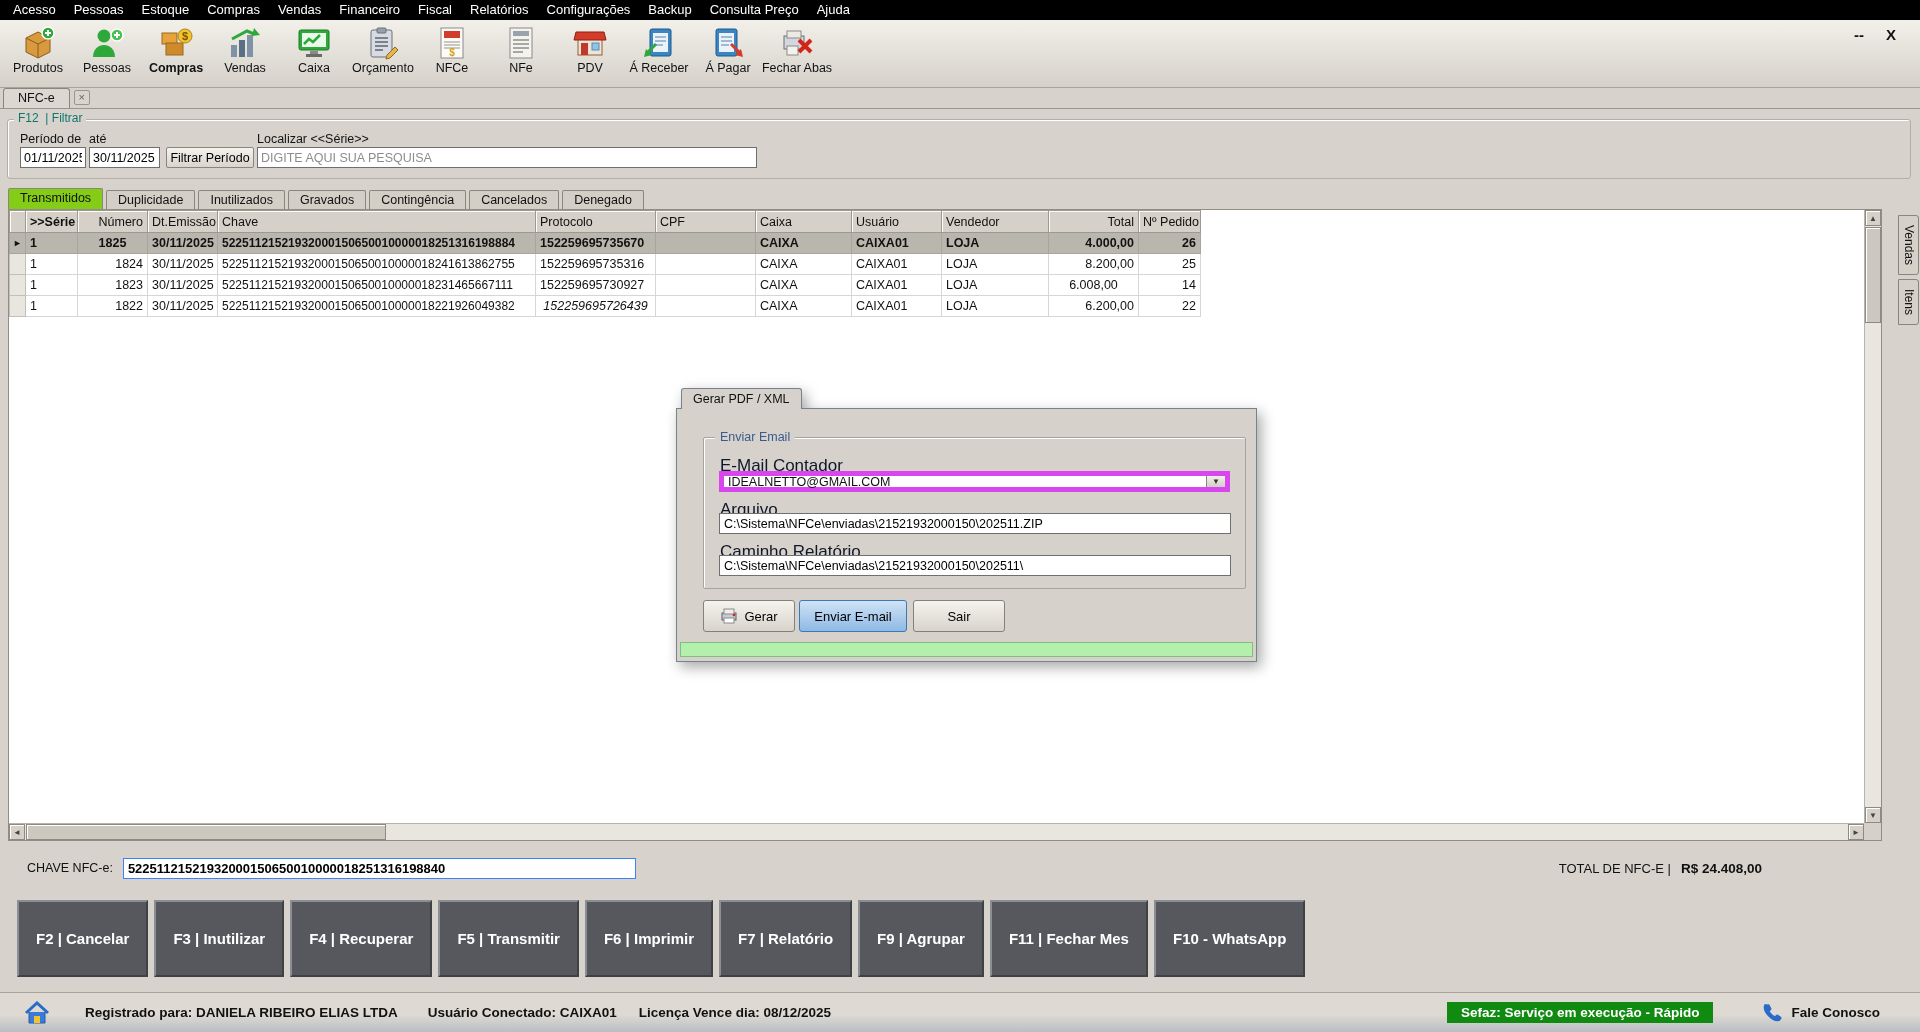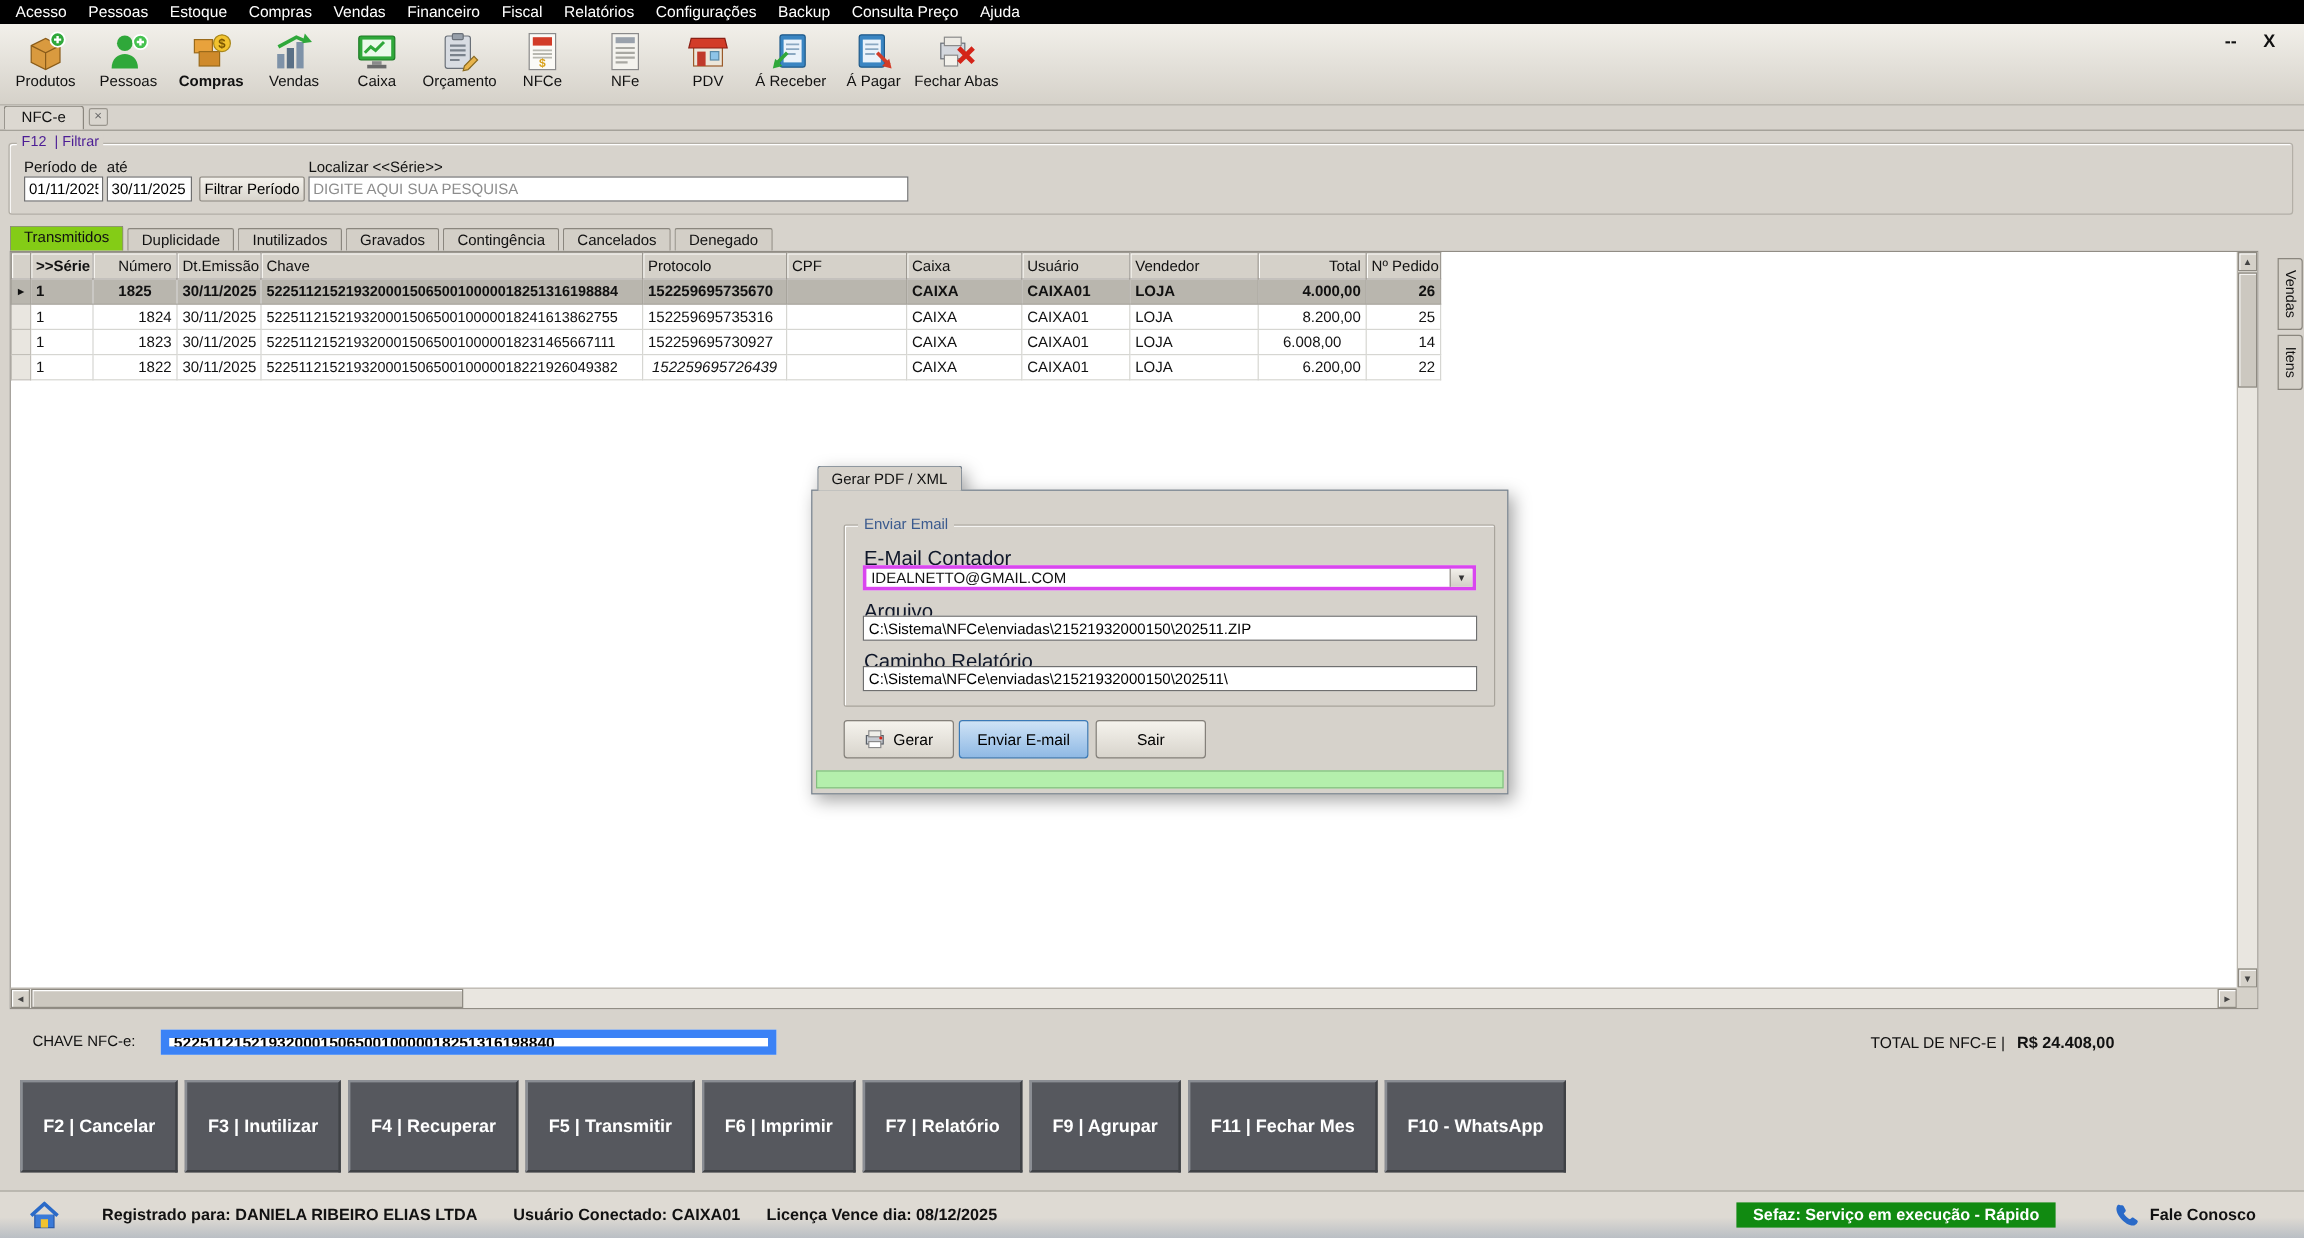--- a/index.html
+++ b/index.html
@@ -23,21 +23,21 @@
   .tool-label { font-size:12.5px; white-space:nowrap; }
   .tool-btn.bold .tool-label { font-weight:bold; }
 
   
   .tabstrip { position:absolute; top:88px; left:0; right:0; height:21px; display:flex; align-items:flex-end; padding-left:3px; border-bottom:1px solid #9a968e; background:#d7d3cc; }
   .doc-tab { background:#dcd8d1; border:1px solid #8a867e; border-bottom:none; border-radius:3px 3px 0 0; padding:2px 14px 3px; font-size:12.5px; }
   .doc-tab-close { width:16px; height:15px; margin:0 0 3px 4px; border:1px solid #9a968e; background:#d9d5ce; color:#666; font-size:11px; line-height:12px; text-align:center; border-radius:2px; }
 
   
   .filter-group { position:absolute; top:119px; left:7px; right:9px; height:60px; border:1px solid #b3afa7; border-radius:3px; box-shadow:inset 1px 1px 0 #fff; }
-  .group-legend { position:absolute; top:-9px; left:6px; background:#d7d3cc; padding:0 4px; font-size:12px; color:#4c1d95; white-space:pre; }
+  .group-legend { position:absolute; top:-9px; left:6px; background:#d7d3cc; padding:0 4px; font-size:12px; color:#0f766e; white-space:pre; }
   .flabel { position:absolute; top:12px; font-size:12.5px; white-space:nowrap; }
   .finput { position:absolute; top:27px; height:21px; border:1px solid #6f6f6f; background:#fff; font-size:12.5px; padding:0 3px; }
   .finput::placeholder { color:#8d8d8d; }
   .fbtn { position:absolute; top:27px; height:21px; background:linear-gradient(#f4f2ec,#d9d5cd); border:1px solid #8a867e; border-radius:2px; font-size:12.5px; }
 
   
   .status-tabs { position:absolute; top:188px; left:8px; height:21px; display:flex; align-items:flex-end; }
   .status-tab { padding:2px 11px 3px; margin-right:3px; background:#d3cfc7; border:1px solid #8a867e; border-bottom:none; border-radius:2px 2px 0 0; font-size:12.5px; height:19px; white-space:nowrap; }
   .status-tab.active { background:#84cc16; height:21px; }
 
@@ -58,21 +58,21 @@
   .scroll-thumb { position:absolute; background:#ccc8c0; border:1px solid #8e8a82; box-shadow:inset 1px 1px 0 #fff; }
   .scroll-corner { position:absolute; right:0; bottom:0; width:17px; height:17px; background:#d5d1c9; }
 
   
   .side-tabs { position:absolute; top:215px; right:1px; width:21px; display:flex; flex-direction:column; gap:4px; }
   .side-tab { writing-mode:vertical-rl; padding:9px 2px; background:#d5d1c9; border:1px solid #8a867e; border-radius:0 3px 3px 0; font-size:12px; text-align:center; }
 
   
   .chave-bar { position:absolute; top:856px; left:0; right:0; height:24px; display:flex; align-items:center; }
   .chave-label { margin-left:27px; font-size:12.5px; }
-  .chave-input { margin-left:21px; width:513px; height:21px; border:7px solid #3b82f6; background:#fff; font-weight:bold; font-size:13px; padding:0 4px; }
+  .chave-input { margin-left:10px; width:513px; height:21px; border:1px solid #3b82f6; background:#fff; font-weight:bold; font-size:13px; padding:0 4px; }
   .total-group { margin-left:auto; margin-right:158px; font-size:13px; display:flex; gap:10px; align-items:center; }
   .total-group b { font-size:13.5px; }
 
   
   .fkeys { position:absolute; top:900px; left:17px; display:flex; gap:6px; }
   .fkey { height:77px; padding:0 17px; background:#56585e; color:#fff; font-weight:bold; font-size:15px; display:flex; align-items:center; border:2px solid; border-color:#8b8e94 #3f4145 #3f4145 #8b8e94; white-space:nowrap; }
 
   
   .statusbar { position:absolute; bottom:0; left:0; right:0; height:40px; background:linear-gradient(#dedad3 55%,#b9bec4); display:flex; align-items:center; font-weight:bold; font-size:13.5px; padding:0 40px 0 24px; border-top:1px solid #a8a49c; }
   .home-icon { width:26px; height:24px; }
@@ -84,21 +84,21 @@
   .phone-icon { width:22px; height:22px; }
 
   
   .modal { position:absolute; left:676px; top:388px; width:581px; height:274px; z-index:20; filter:drop-shadow(4px 5px 7px rgba(0,0,0,.35)); }
   .modal-tab { position:absolute; left:5px; top:0; height:21px; padding:0 11px; background:#d6d2cb; border:1px solid #76828f; border-bottom:none; border-radius:3px 3px 0 0; font-size:12.5px; line-height:20px; z-index:2; }
   .modal-panel { position:absolute; left:0; top:20px; right:0; bottom:0; background:#d6d2cb; border:1px solid #76828f; }
   .dlg-group { position:absolute; left:26px; top:28px; width:543px; height:152px; border:1px solid #a8a49c; border-radius:2px; box-shadow:inset 1px 1px 0 #fff; }
   .dlg-group-label { position:absolute; left:38px; top:21px; background:#d6d2cb; padding:0 5px; font-size:12.5px; color:#3a5a8e; z-index:2; }
   .dlg-label { position:absolute; font-size:17px; color:#0f172a; }
   .dlg-input { position:absolute; height:21px; border:1px solid #6f6f6f; background:#fff; font-size:12.5px; padding:0 4px; }
-  .combo { position:absolute; height:21px; border:3px solid #d946ef; background:#fff; display:flex; align-items:center; }
+  .combo { position:absolute; height:21px; border:5px solid #d946ef; background:#fff; display:flex; align-items:center; }
   .combo-value { flex:1; padding:0 4px; font-size:12.5px; white-space:nowrap; overflow:hidden; }
   .combo-btn { width:19px; height:100%; background:linear-gradient(#f2f0ea,#d2cec6); border-left:1px solid #8a867e; font-size:8px; color:#333; display:flex; align-items:center; justify-content:center; }
   .dlg-btn { position:absolute; height:32px; background:linear-gradient(#f5f3ed,#d8d4cc); border:1px solid #84807a; border-radius:3px; font-size:13px; display:flex; align-items:center; justify-content:center; gap:6px; }
   .dlg-btn.primary { background:linear-gradient(#cfe3f6,#8fb9e4); border:1px solid #3a7ab8; }
   .dlg-progress { position:absolute; left:3px; right:3px; top:233px; height:15px; background:#b4efac; border:1px solid #84bd80; }
 </style>
 </head>
 <body>
 
 <div class="app">

